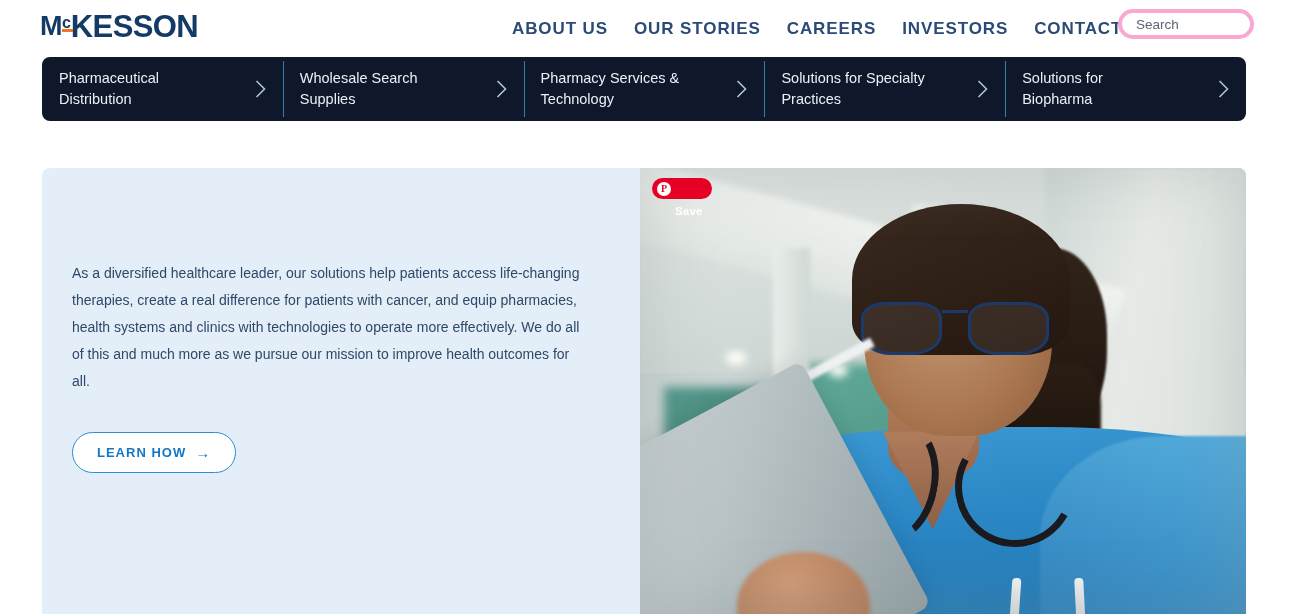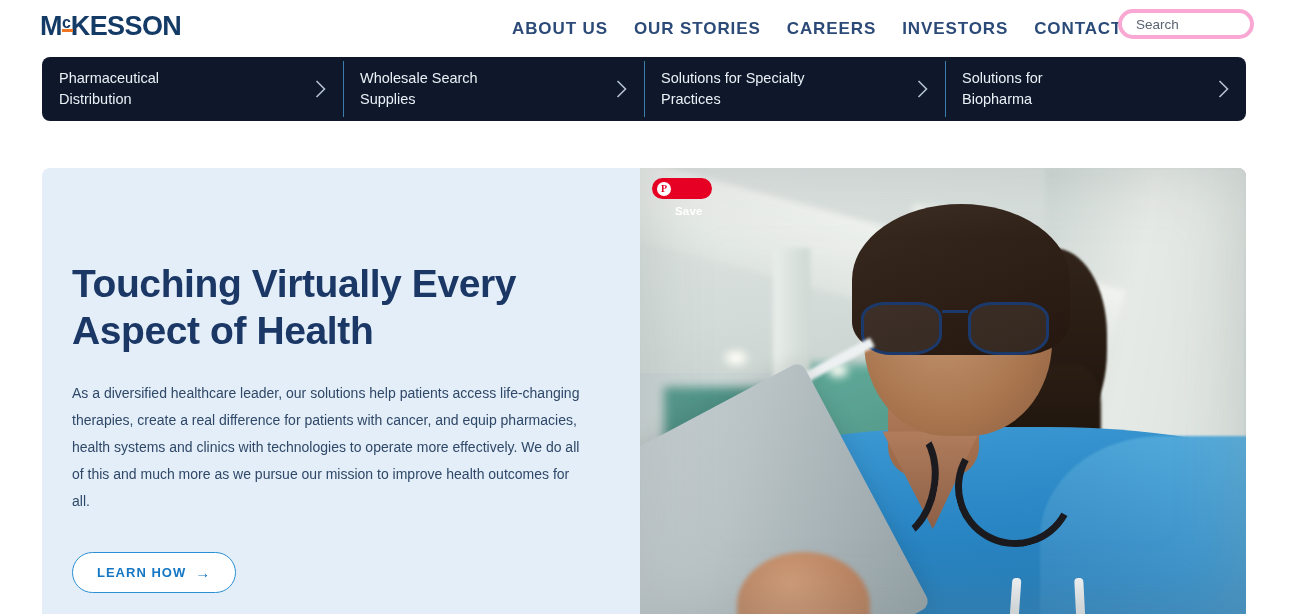--- a/index.html
+++ b/index.html
@@ -53,21 +53,21 @@
   }
   .logo-c-underline {
     position: absolute;
     left: 0px;
     bottom: 9px;
     width: 11px;
     height: 3px;
     background: #ef7622;
   }
   .logo-rest {
-    font-size: 27px;
+    font-size: 31px;
     font-weight: 700;
     letter-spacing: -0.6px;
     color: #143a66;
     line-height: 29px;
   }
 
   .topnav {
     position: absolute;
     left: 512px;
     top: 19px;
@@ -435,40 +435,45 @@
     </svg>
   </a>
 
   <a class="meganav-item" href="#">
     <span class="meganav-label">Wholesale Search Supplies</span>
     <svg class="chev" viewBox="0 0 12 20" fill="none">
       <polyline points="2,2 10,10 2,18" stroke="#cfe0ec" stroke-width="1.6" fill="none"></polyline>
     </svg>
   </a>
 
+  <a class="meganav-item" href="#">
+    <span class="meganav-label">Pharmacy Services &amp; Technology</span>
+    <svg class="chev" viewBox="0 0 12 20" fill="none">
+      <polyline points="2,2 10,10 2,18" stroke="#cfe0ec" stroke-width="1.6" fill="none"></polyline>
+    </svg>
+  </a>
 
   <a class="meganav-item" href="#">
     <span class="meganav-label">Solutions for Specialty Practices</span>
     <svg class="chev" viewBox="0 0 12 20" fill="none">
       <polyline points="2,2 10,10 2,18" stroke="#cfe0ec" stroke-width="1.6" fill="none"></polyline>
     </svg>
   </a>
 
   <a class="meganav-item" href="#">
     <span class="meganav-label">Solutions for Biopharma</span>
     <svg class="chev" viewBox="0 0 12 20" fill="none">
       <polyline points="2,2 10,10 2,18" stroke="#cfe0ec" stroke-width="1.6" fill="none"></polyline>
     </svg>
   </a>
 </div>
 
 <div class="hero">
 
   <div class="hero-left">
-    <h1 class="hero-title">Touching Virtually Every Aspect of Health</h1>
     <p class="hero-body">As a diversified healthcare leader, our solutions help patients access life-changing therapies, create a real difference for patients with cancer, and equip pharmacies, health systems and clinics with technologies to operate more effectively. We do all of this and much more as we pursue our mission to improve health outcomes for all.</p>
     <a class="hero-cta" href="#">
       <span>LEARN HOW</span>
       <span class="arrow">→</span>
     </a>
   </div>
 
   <div class="hero-photo">
     <div class="ph-layer ph-ceiling"></div>
     <div class="ph-layer ph-wallR"></div>

